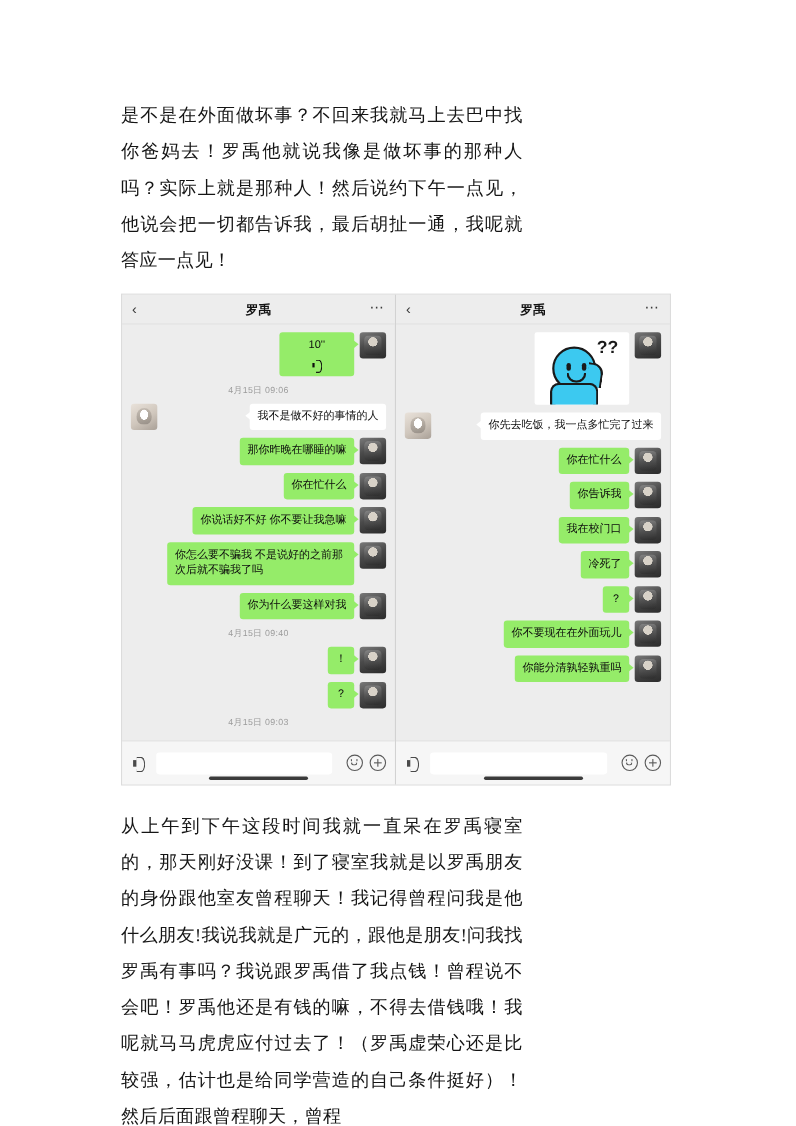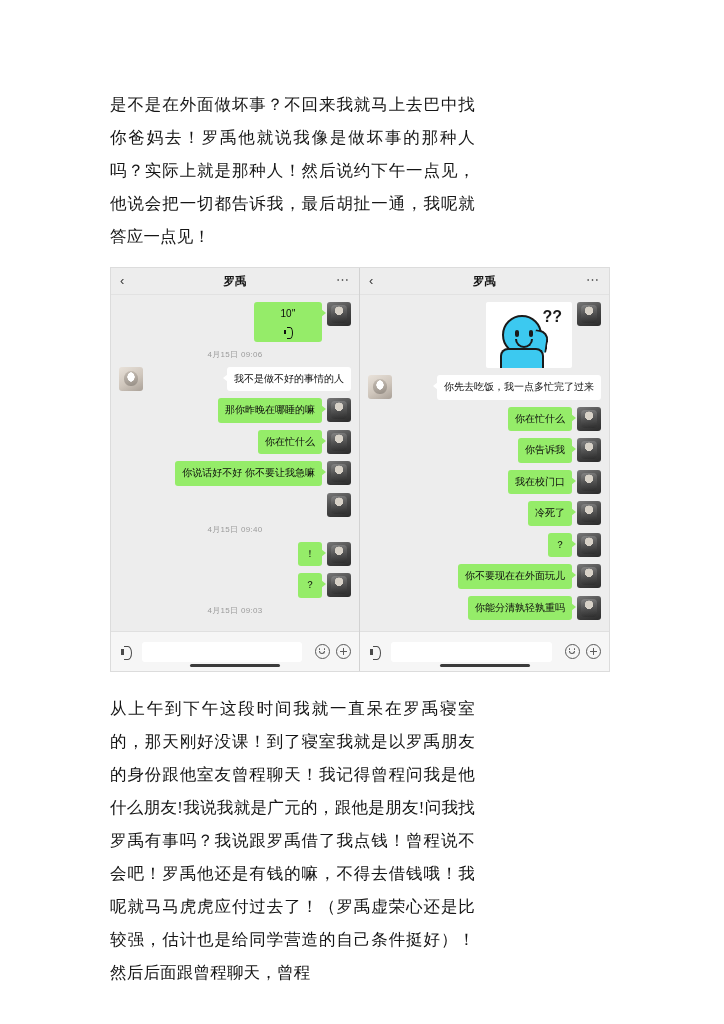--- a/index.html
+++ b/index.html
@@ -425,23 +425,28 @@
           <div class="bubble out">你在忙什么</div>
           <div class="avatar self"></div>
         </div>
 
         <div class="row out">
           <div class="bubble out">你说话好不好 你不要让我急嘛</div>
           <div class="avatar self"></div>
         </div>
 
         <div class="row out">
-          <div class="avatar self"></div>
-        </div>
-
+          <div class="bubble out">你怎么要不骗我 不是说好的之前那次后就不骗我了吗</div>
+          <div class="avatar self"></div>
+        </div>
+
+        <div class="row out">
+          <div class="bubble out">你为什么要这样对我</div>
+          <div class="avatar self"></div>
+        </div>
 
         <div class="ts">4月15日 09:40</div>
 
         <div class="row out">
           <div class="bubble out">！</div>
           <div class="avatar self"></div>
         </div>
 
         <div class="row out">
           <div class="bubble out">？</div>

